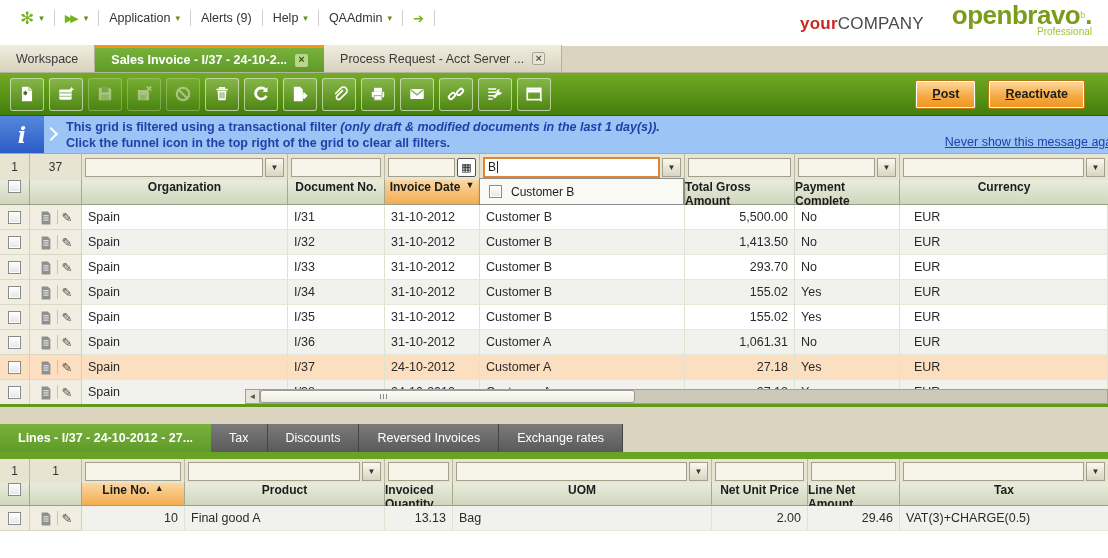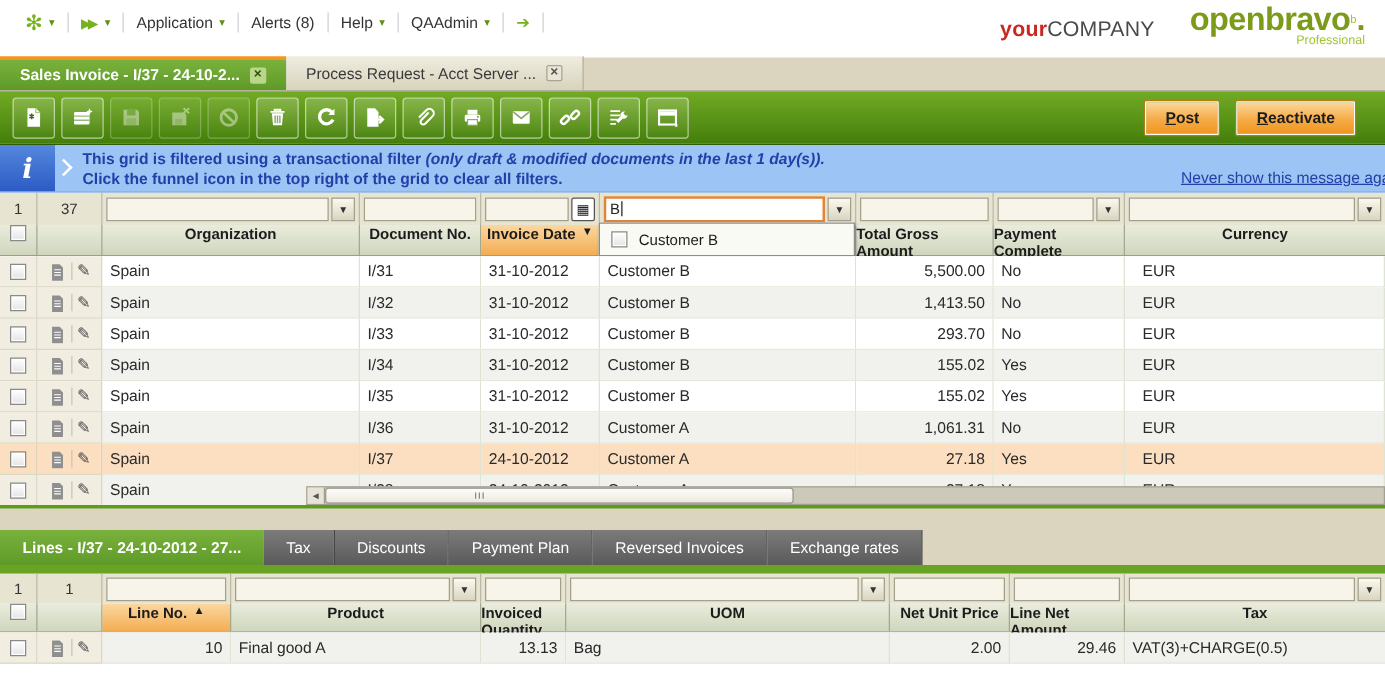--- a/index.html
+++ b/index.html
@@ -121,21 +121,21 @@
       <span class="glyph-green ff-glyph">▶▶</span>
       <span class="dd-arrow">▾</span>
     </div>
     <div class="menu-sep"></div>
     <div class="menu-item">
       <span>Application</span>
       <span class="dd-arrow">▾</span>
     </div>
     <div class="menu-sep"></div>
     <div class="menu-item">
-      <span>Alerts (8)</span>
+      <span>Alerts (9)</span>
     </div>
     <div class="menu-sep"></div>
     <div class="menu-item">
       <span>Help</span>
       <span class="dd-arrow">▾</span>
     </div>
     <div class="menu-sep"></div>
     <div class="menu-item">
       <span>QAAdmin</span>
       <span class="dd-arrow">▾</span>
@@ -151,20 +151,23 @@
       <span class="y">your</span><span class="c">COMPANY</span>
     </div>
     <div class="logo-ob">
       <span class="b">openbravo</span><span class="sup">b</span><span class="b">.</span><br>
       <span class="e">Professional</span>
     </div>
   </div>
 </div>
 
 <div class="tabbar">
+  <div class="wtab">
+    <span>Workspace</span>
+  </div>
   <div class="wtab active">
     <span>Sales Invoice - I/37 - 24-10-2...</span>
     <span class="tab-close">×</span>
   </div>
   <div class="wtab">
     <span>Process Request - Acct Server ...</span>
     <span class="tab-close gray">×</span>
   </div>
 </div>
 
@@ -547,23 +550,20 @@
 
 <div class="ltabstrip">
   <div class="ltab active">
       <span>Lines - I/37 - 24-10-2012 - 27...</span>
     </div>
   <div class="ltab">
       <span>Tax</span>
     </div>
   <div class="ltab">
       <span>Discounts</span>
-    </div>
-  <div class="ltab">
-      <span>Payment Plan</span>
     </div>
   <div class="ltab">
       <span>Reversed Invoices</span>
     </div>
   <div class="ltab">
       <span>Exchange rates</span>
     </div>
 </div>
 <div class="green-strip"></div>
 

